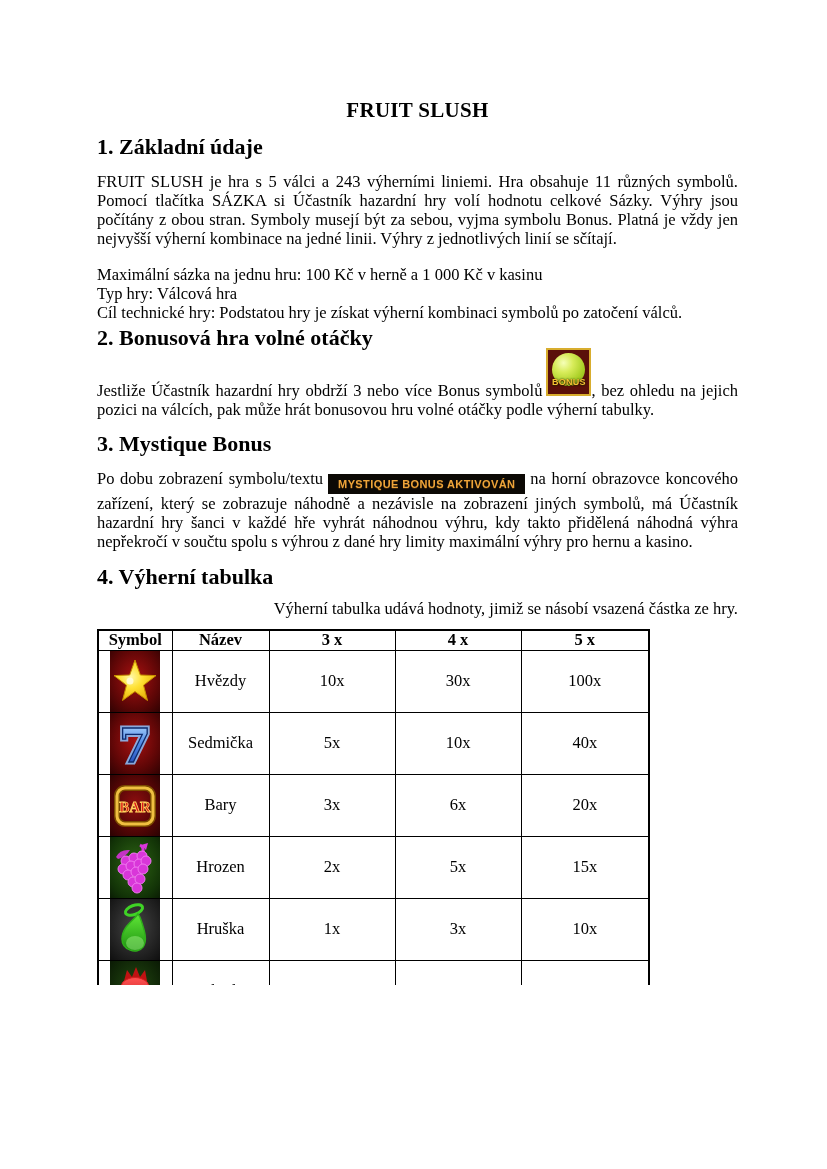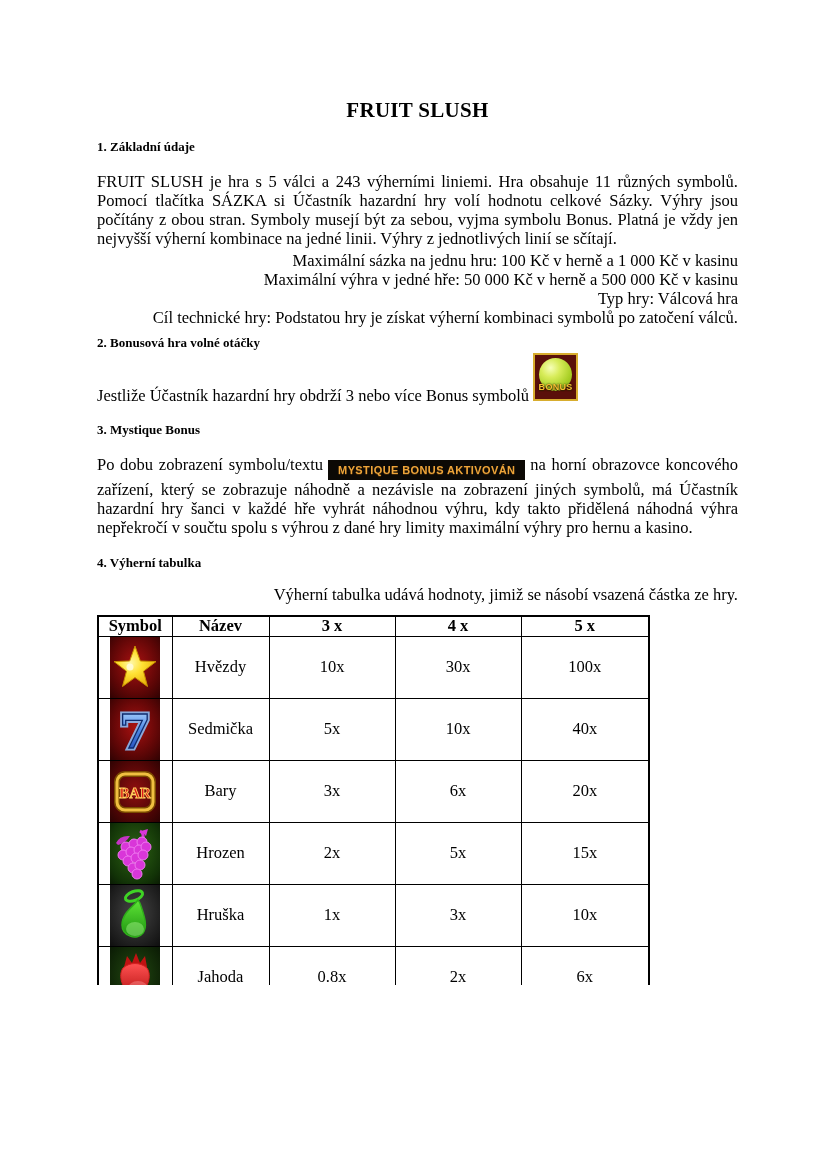--- a/index.html
+++ b/index.html
@@ -21,35 +21,35 @@
     padding-top: 99px;
   }
   .doc-title {
     font-size: 21px;
     line-height: 22px;
     font-weight: bold;
     text-align: center;
     letter-spacing: 0.3px;
   }
   .sec-heading {
-    font-size: 13px;
+    font-size: 22px;
     line-height: 20px;
     font-weight: bold;
   }
   .h-s1 { margin-top: 16px; }
   .h-s2 { margin-top: 6px; }
   .h-s3 { margin-top: 15px; }
   .h-s4 { margin-top: 16px; }
   .body-text {
     font-size: 16.5px;
     line-height: 19px;
     text-align: justify;
   }
   .para-s1 { margin-top: 15px; }
-  .details { margin-top: 3px; text-align: right; }
+  .details { margin-top: 17px; }
   .detail-line {
     font-size: 16.5px;
     line-height: 19px;
     white-space: nowrap;
   }
   .para-s2 { margin-top: 0; }
   .para-s3 { margin-top: 15px; }
   .table-intro { margin-top: 12px; text-align: right; }
 
   
@@ -135,28 +135,27 @@
 <div class="page">
   <div class="content">
 
     <div class="doc-title">FRUIT SLUSH</div>
 
     <div class="sec-heading h-s1">1. Základní údaje</div>
     <p class="body-text para-s1">FRUIT SLUSH je hra s 5 válci a 243 výherními liniemi. Hra obsahuje 11 různých symbolů. Pomocí tlačítka SÁZKA si Účastník hazardní hry volí hodnotu celkové Sázky. Výhry jsou počítány z obou stran. Symboly musejí být za sebou, vyjma symbolu Bonus. Platná je vždy jen nejvyšší výherní kombinace na jedné linii. Výhry z jednotlivých linií se sčítají.</p>
 
     <div class="details">
       <div class="detail-line">Maximální sázka na jednu hru: 100 Kč v herně a 1 000 Kč v kasinu</div>
-      <div class="detail-line">Maximální výhra v jedné hře: 50 000 Kč v herně a 500 000 Kč v kasinu</div>
       <div class="detail-line">Typ hry: Válcová hra</div>
       <div class="detail-line">Cíl technické hry: Podstatou hry je získat výherní kombinaci symbolů po zatočení válců.</div>
     </div>
 
     <div class="sec-heading h-s2">2. Bonusová hra volné otáčky</div>
     <p class="body-text para-s2">
-      <span>Jestliže Účastník hazardní hry obdrží 3 nebo více Bonus symbolů</span><span class="bonus-symbol"><span class="bonus-ball"></span><span class="bonus-label">BONUS</span></span>
+      <span>Jestliže Účastník hazardní hry obdrží 3 nebo více Bonus symbolů</span><span class="bonus-symbol"><span class="bonus-ball"></span><span class="bonus-label">BONUS</span></span><span>, bez ohledu na jejich pozici na válcích, pak může hrát bonusovou hru volné otáčky podle výherní tabulky.</span>
     </p>
 
     <div class="sec-heading h-s3">3. Mystique Bonus</div>
     <p class="body-text para-s3">
       <span>Po dobu zobrazení symbolu/textu</span><span class="mystique-banner">MYSTIQUE BONUS AKTIVOVÁN</span><span class="after-banner">na horní obrazovce koncového zařízení, který se zobrazuje náhodně a nezávisle na zobrazení jiných symbolů, má Účastník hazardní hry šanci v každé hře vyhrát náhodnou výhru, kdy takto přidělená náhodná výhra nepřekročí v součtu spolu s výhrou z dané hry limity maximální výhry pro hernu a kasino.</span>
     </p>
 
     <div class="sec-heading h-s4">4. Výherní tabulka</div>
     <p class="body-text table-intro">Výherní tabulka udává hodnoty, jimiž se násobí vsazená částka ze hry.</p>
 

